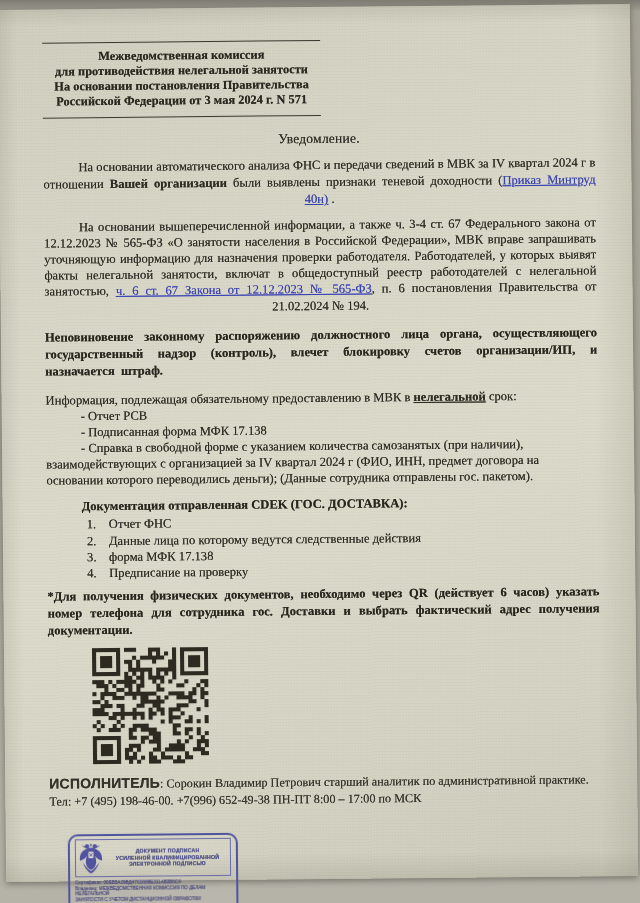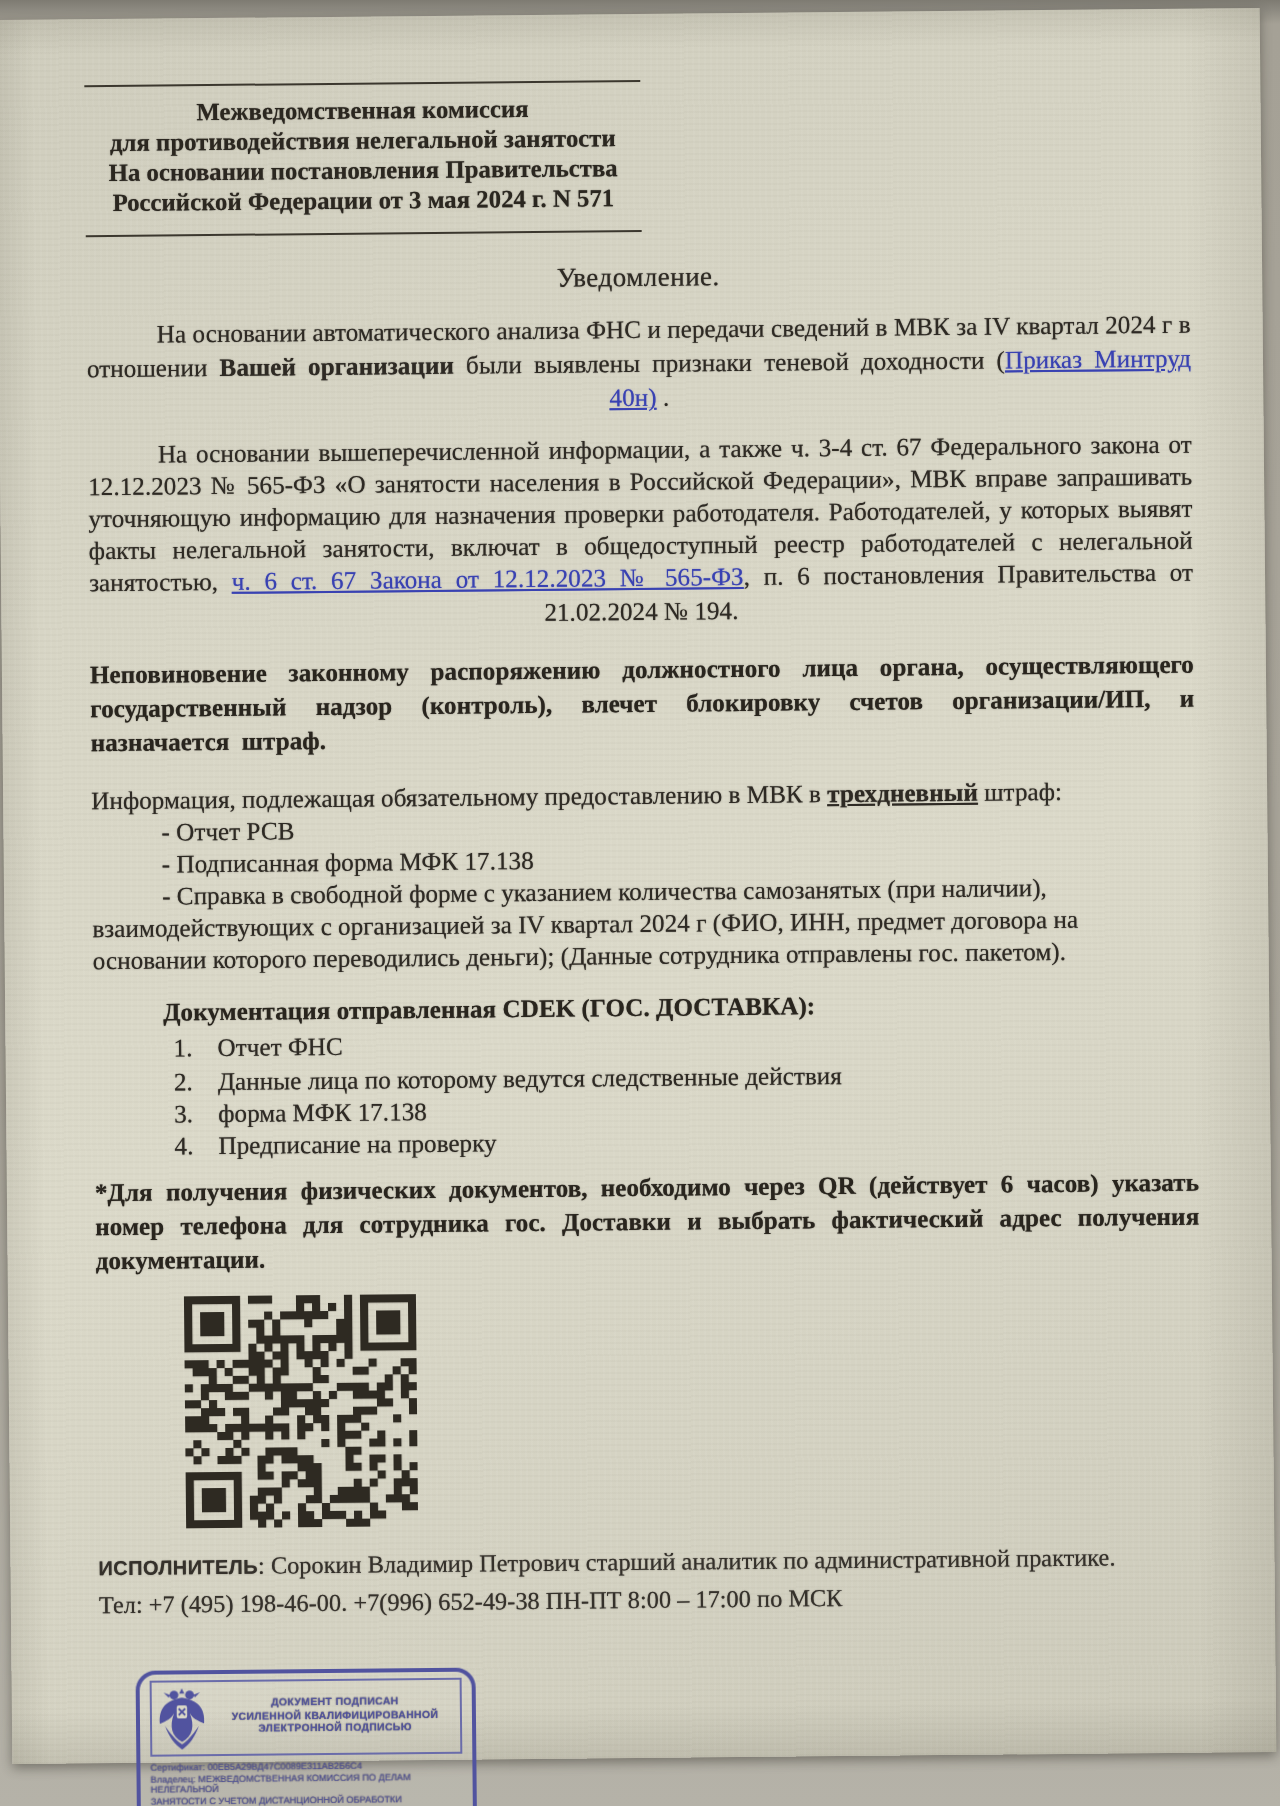--- a/index.html
+++ b/index.html
@@ -40,21 +40,21 @@
   .b{font-weight:bold;}
   .bu{font-weight:bold;text-decoration:underline;}
   .link{color:#3942b2;text-decoration:underline;text-shadow:0 0 0.6px rgba(57,66,178,0.7);}
   .cdek-header{margin-top:11px;font-weight:bold;text-indent:35px;color:#29251e;}
   .cdek-list{margin:2px 0 0 0;line-height:16.3px;}
   .cdek-list .row{display:flex;}
   .cdek-list .num{width:22px;margin-left:40px;flex:none;}
   .note{margin-top:6px;font-weight:bold;line-height:17.2px;text-align:justify;text-align-last:left;word-spacing:2px;color:#29251e;}
   .qr-wrap{margin:9px 0 0 44px;width:116px;height:116px;filter:blur(0.35px);}
   .exec{margin-top:11px;font-size:12.2px;line-height:16.5px;color:#35312b;}
-  .exec .label{font-family:"Liberation Sans",sans-serif;font-weight:bold;font-size:10px;letter-spacing:0.2px;}
+  .exec .label{font-family:"Liberation Sans",sans-serif;font-weight:bold;font-size:14px;letter-spacing:0.2px;}
   .stamp{
     margin:25px 0 0 18px;width:170px;height:80px;box-sizing:border-box;
     border:2px solid #51539f;border-radius:10px;padding:3px 5px;
     color:#51539f;filter:blur(0.35px);background:rgba(255,255,255,0.06);
   }
   .stamp-top{display:flex;border:1px solid #6a6caa;padding:1px 2px;align-items:center;}
   .stamp-titles{flex:1;text-align:center;font-weight:bold;font-size:5.2px;line-height:6.5px;font-family:"Liberation Sans",sans-serif;letter-spacing:0.2px;}
   .stamp-details{margin-top:3px;font-size:4.6px;line-height:5.6px;font-family:"Liberation Sans",sans-serif;}
   .eagle{width:26px;height:34px;flex:none;margin-right:3px;}
 </style>
@@ -73,21 +73,21 @@
 
     <div class="doc-title">Уведомление.</div>
 
     <div class="para"><span>На основании автоматического анализа ФНС и передачи сведений в МВК за IV квартал 2024 г в отношении </span><span class="b">Вашей организации</span><span> были выявлены признаки теневой доходности (</span><span class="link">Приказ Минтруд 40н)</span><span> .</span></div>
 
     <div class="para tight"><span>На основании вышеперечисленной информации, а также ч. 3-4 ст. 67 Федерального закона от 12.12.2023 № 565-ФЗ «О занятости населения в Российской Федерации», МВК вправе запрашивать уточняющую информацию для назначения проверки работодателя. Работодателей, у которых выявят факты нелегальной занятости, включат в общедоступный реестр работодателей с нелегальной занятостью, </span><span class="link">ч. 6 ст. 67 Закона от 12.12.2023 № 565-ФЗ</span><span>, п. 6 постановления Правительства от 21.02.2024 № 194.</span></div>
 
     <div class="warning">Неповиновение законному распоряжению должностного лица органа, осуществляющего государственный надзор (контроль), влечет блокировку счетов организации/ИП, и назначается штраф.</div>
 
     <div class="info">
-      <div><span>Информация, подлежащая обязательному предоставлению в МВК в </span><span class="bu">трехдневный</span><span> штраф:</span></div>
+      <div><span>Информация, подлежащая обязательному предоставлению в МВК в </span><span class="bu">нелегальной</span><span> срок:</span></div>
       <div class="info-items">
         <div class="item">- Отчет РСВ</div>
         <div class="item">- Подписанная форма МФК 17.138</div>
         <div class="item">- Справка в свободной форме с указанием количества самозанятых (при наличии), взаимодействующих с организацией за IV квартал 2024 г (ФИО, ИНН, предмет договора на основании которого переводились деньги); (Данные сотрудника отправлены гос. пакетом).</div>
       </div>
     </div>
 
     <div class="cdek-header">Документация отправленная CDEK (ГОС. ДОСТАВКА):</div>
     <div class="cdek-list">
       <div class="row">

